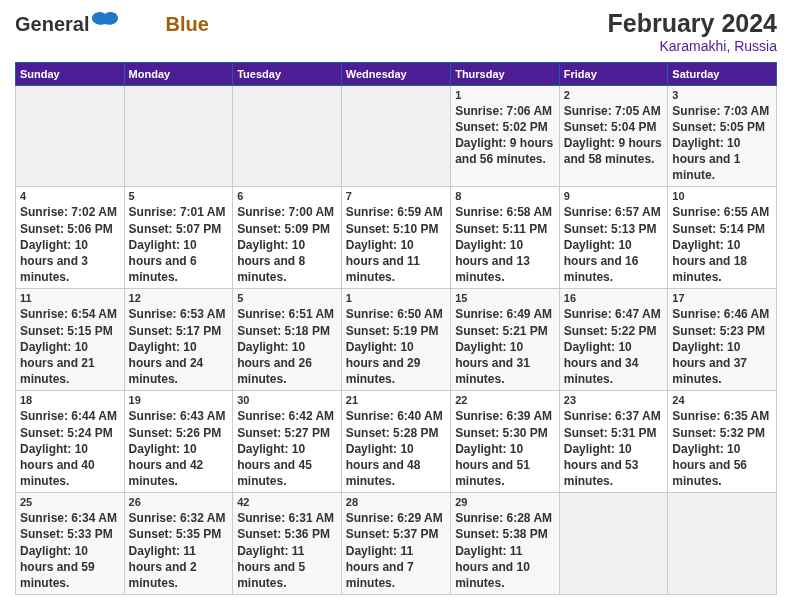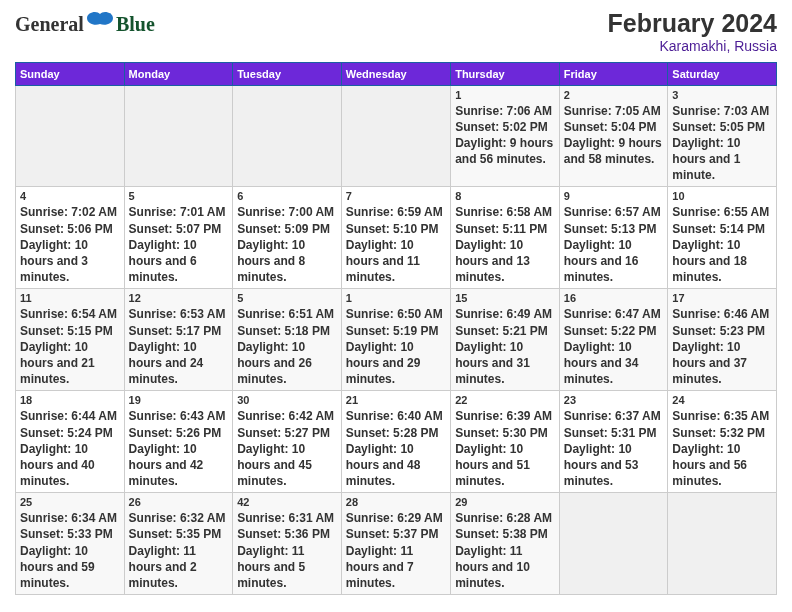--- a/index.html
+++ b/index.html
@@ -37,21 +37,21 @@
     .title-location {
       font-size: 14px;
       color: #4c1d95;
     }
     .calendar {
       width: 100%;
       border-collapse: collapse;
       font-size: 9.5px;
     }
     .calendar thead tr th {
-      background-color: #6d28d9;
+      background-color: #4c1d95;
       color: #fff;
       font-weight: bold;
       font-size: 11px;
       padding: 5px 4px;
       text-align: left;
       border: 1px solid #1a5fa3;
       margin-left: 11px;
     }
     .calendar tbody tr td {
       border: 1px solid #ccc;
@@ -84,28 +84,28 @@
     .empty-cell {
       background: #f0f0f0 !important;
     }
   </style>
 </head>
 <body>
 
 <div class="page">
   <div class="header">
 
-    <div class="logo" style="flex-direction:column; align-items:center;font-family:Liberation Serif, serif;">
+    <div class="logo" style="flex-direction:column; align-items:center;">
       <div style="display:flex; align-items:center;">
         <span style="font-size:20px; font-weight:bold; color:#333;">General</span>
         <svg width="30" height="28" viewBox="0 0 30 28" style="margin: 0 1px;">
           <path d="M15 4 C18 0, 28 2, 28 8 C28 14, 20 16, 15 14 C10 16, 2 14, 2 8 C2 2, 12 0, 15 4Z" fill="#2176c7"></path>
           <path d="M15 8 L26 3 L20 10Z" fill="#2176c7"></path>
         </svg>
-        <span style="font-size:20px; font-weight:bold; color:#14532d;">Blue</span>
+        <span style="font-size:20px; font-weight:bold; color:#a16207;margin-left:44px;">Blue</span>
       </div>
     </div>
     <div class="title-block">
       <div class="title-month">February 2024</div>
       <div class="title-location">Karamakhi, Russia</div>
     </div>
   </div>
 
   <table class="calendar">
     <thead>

